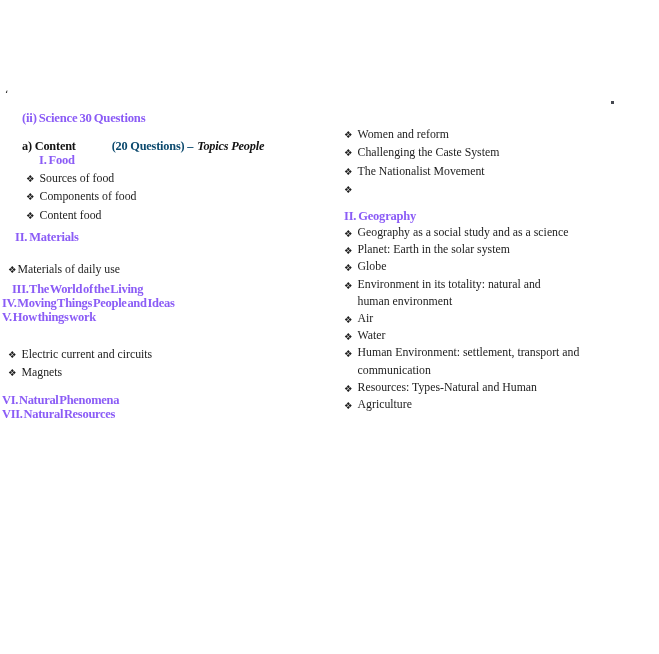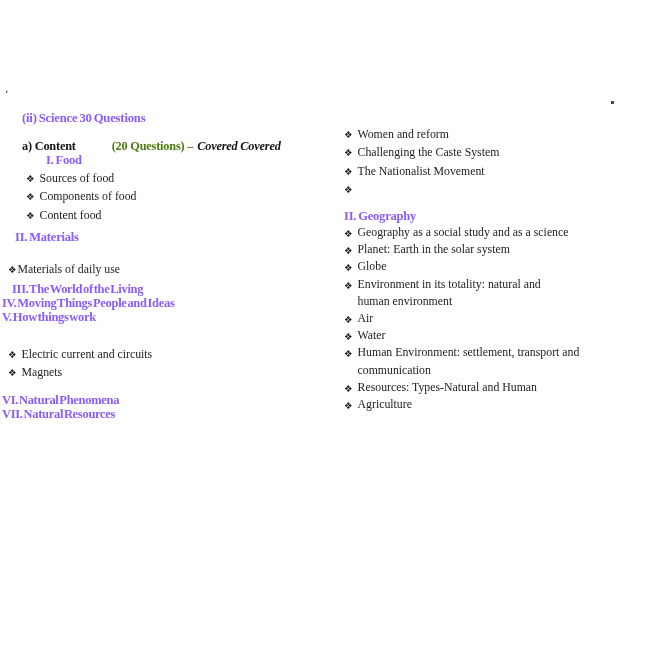--- a/index.html
+++ b/index.html
@@ -16,21 +16,21 @@
     font-weight:bold;color:#8b5cf6;
     font-size:12.5px;line-height:14px;
     letter-spacing:-0.2px;word-spacing:-1px;
   }
   .title{font-size:12.7px;}
   .cond{word-spacing:-2px;letter-spacing:-0.3px;}
   .indent10{margin-left:10px;}
   .content-line{display:flex;align-items:center;font-size:12.3px;line-height:14px;}
   .content-label{font-weight:bold;color:#121212;letter-spacing:-0.2px;}
   .content-gap{width:36px;}
-  .content-q{font-weight:bold;color:#4d7c0f;letter-spacing:-0.2px;white-space:pre;}
+  .content-q{font-weight:bold;color:#0c4a6e;letter-spacing:-0.2px;white-space:pre;}
   .content-topics{font-weight:bold;font-style:italic;color:#121212;margin-left:4px;letter-spacing:-0.2px;}
   .blist{display:block;}
   .bi{
     display:flex;align-items:flex-start;
     font-size:11.8px;line-height:18.3px;
   }
   .geo .bi{line-height:17.2px;}
   .bullet{
     flex:0 0 auto;
     font-family:"DejaVu Sans",sans-serif;
@@ -55,24 +55,24 @@
 
   <span class="abs stray-left" style="left:5px;top:88px;">ʻ</span>
   <div class="abs stray-right" style="left:611px;top:101px;"></div>
 
   <div class="abs h title" style="left:22px;top:111px;">(ii) Science 30 Questions</div>
 
   <div class="abs content-line" style="left:22px;top:139px;">
     <span class="content-label">a) Content</span>
     <span class="content-gap"></span>
     <span class="content-q">(20 Questions) –</span>
-    <span class="content-topics">Covered Covered</span>
+    <span class="content-topics">Topics People</span>
   </div>
 
-  <div class="abs h" style="left:46px;top:153px;">I. Food</div>
+  <div class="abs h" style="left:39px;top:153px;">I. Food</div>
 
   <div class="abs blist" style="left:26px;top:169px;width:300px;">
     <div class="bi">
       <span class="bullet">❖</span>
       <span class="btext">Sources of food</span>
     </div>
     <div class="bi">
       <span class="bullet">❖</span>
       <span class="btext">Components of food</span>
     </div>

